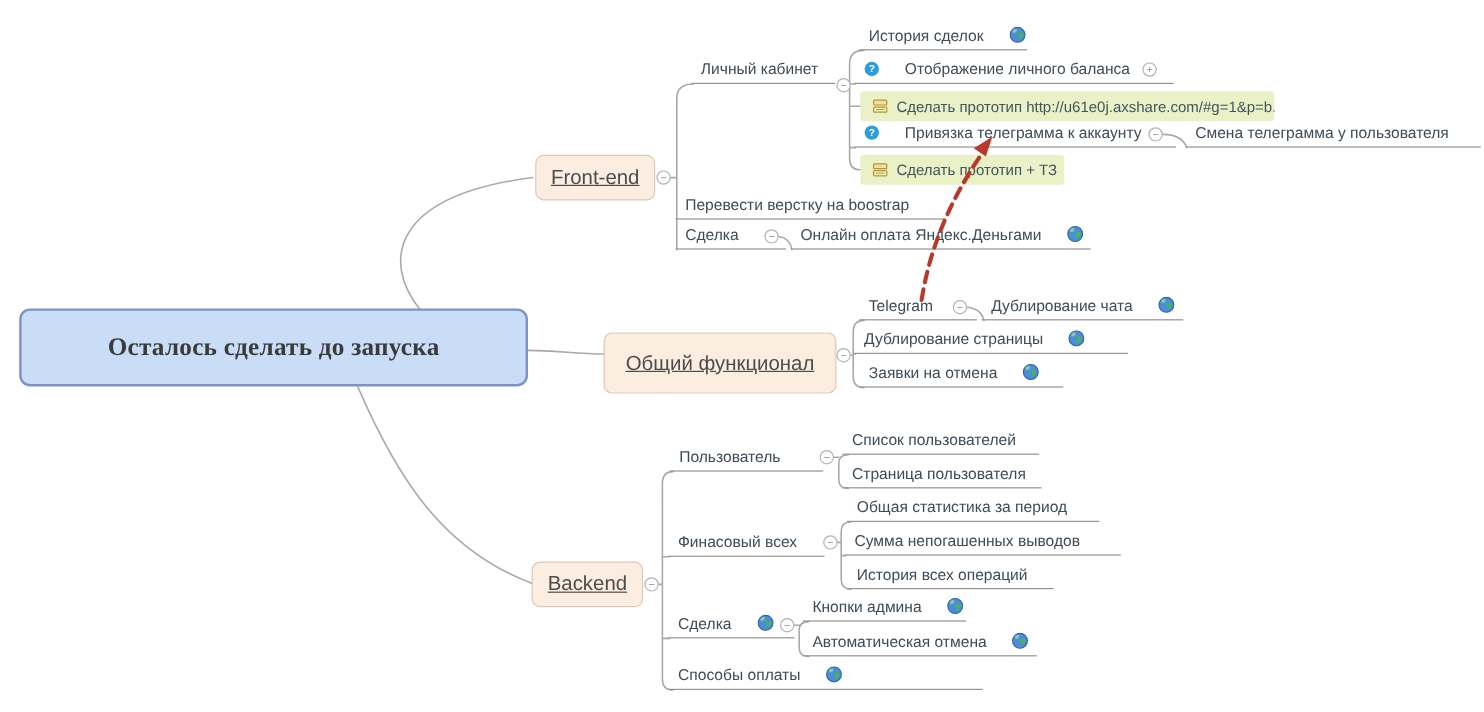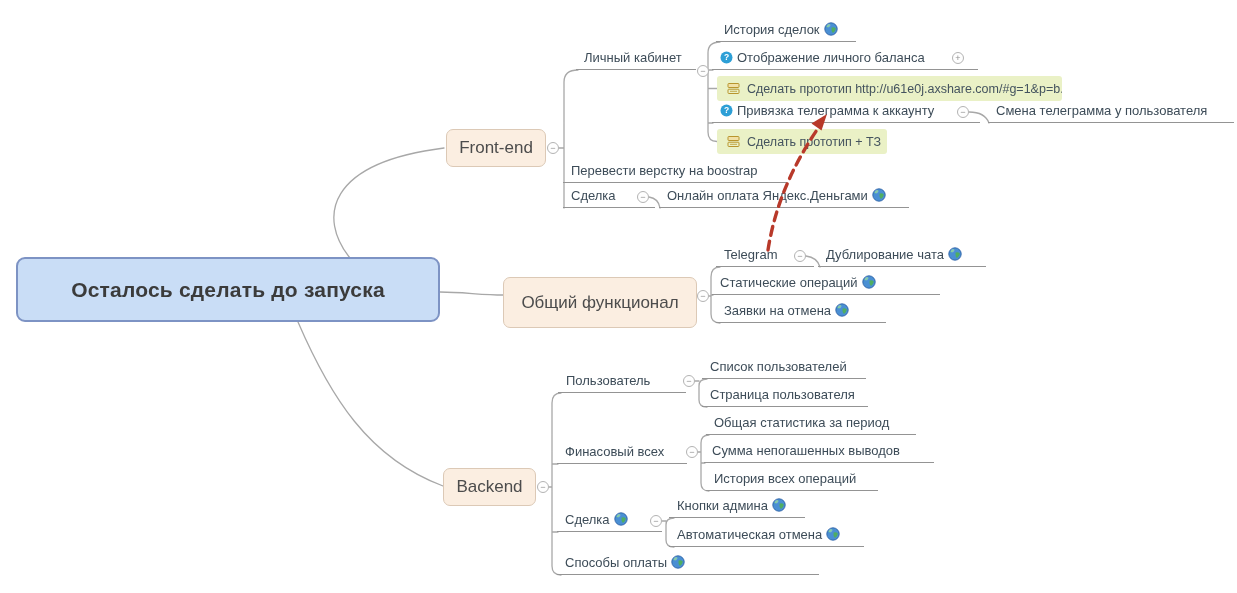--- a/index.html
+++ b/index.html
@@ -7,32 +7,32 @@
     position:relative;width:1237px;height:593px;overflow:hidden;background:#ffffff;
     font-family:"Liberation Sans","DejaVu Sans",sans-serif;
   }
   svg.wires{position:absolute;left:0;top:0;z-index:0;}
   svg.overlay{position:absolute;left:0;top:0;z-index:5;pointer-events:none;}
 
   .topic-root{
     position:absolute;z-index:1;box-sizing:border-box;
     background:#c9ddf6;border:2px solid #7d93c4;border-radius:9px;
     display:flex;align-items:center;justify-content:center;
-    font-size:21px;font-weight:600;color:#3b3b3b;letter-spacing:.2px;
+    font-size:21px;font-weight:600;color:#3b3b3b;letter-spacing:.2px;font-family:Liberation Serif, serif;
   }
   .topic-branch{
     position:absolute;z-index:1;box-sizing:border-box;
     background:#fbeee1;border:1px solid #dcc9b6;border-radius:7px;
     display:flex;align-items:center;justify-content:center;
-    font-size:17px;color:#4c4c4c;white-space:nowrap;
+    font-size:17px;color:#4c4c4c;white-space:nowrap;text-decoration:underline;
   }
   .tl{
     position:absolute;z-index:1;box-sizing:border-box;height:24px;
     padding:2px 8px 3px 8px;border-bottom:1.4px solid #949494;
-    display:flex;align-items:center;gap:4px;white-space:nowrap;
+    display:flex;align-items:center;gap:21px;white-space:nowrap;
     font-size:13px;color:#3d4c58;
   }
   .tbox{
     position:absolute;z-index:1;box-sizing:border-box;height:25px;
     background:#eaf1c6;border-radius:3px;padding:0 10px;
     display:flex;align-items:center;gap:7px;white-space:nowrap;overflow:hidden;
     font-size:12.5px;color:#44535e;
   }
   .collapse{
     position:absolute;z-index:3;box-sizing:border-box;width:12px;height:12px;
@@ -184,21 +184,21 @@
         <svg width="14" height="14" viewBox="0 0 14 14">
           <circle cx="7" cy="7" r="6.2" fill="#4a8fd3" stroke="#2f63a7" stroke-width="0.9"></circle>
           <path d="M2.2 4.6 Q4 2.3 6.4 2.1 Q6.2 4.1 4.6 5.1 Q3.2 5.9 2.2 4.6 Z" fill="#66c28b"></path>
           <path d="M7.6 5.6 Q9.9 4.8 11.9 6.4 Q11.4 9.4 9 10.9 Q7.1 9.7 7.6 5.6 Z" fill="#4fae62"></path>
           <circle cx="4.6" cy="3.6" r="1.9" fill="rgba(255,255,255,0.22)"></circle>
         </svg>
       </span>
   </div>
 
   <div class="tl" style="left:712px;top:271px;width:228px">
-    <span>Статические операций</span>
+    <span>Дублирование страницы</span>
     <span class="ic">
         <svg width="14" height="14" viewBox="0 0 14 14">
           <circle cx="7" cy="7" r="6.2" fill="#4a8fd3" stroke="#2f63a7" stroke-width="0.9"></circle>
           <path d="M2.2 4.6 Q4 2.3 6.4 2.1 Q6.2 4.1 4.6 5.1 Q3.2 5.9 2.2 4.6 Z" fill="#66c28b"></path>
           <path d="M7.6 5.6 Q9.9 4.8 11.9 6.4 Q11.4 9.4 9 10.9 Q7.1 9.7 7.6 5.6 Z" fill="#4fae62"></path>
           <circle cx="4.6" cy="3.6" r="1.9" fill="rgba(255,255,255,0.22)"></circle>
         </svg>
       </span>
   </div>
 

